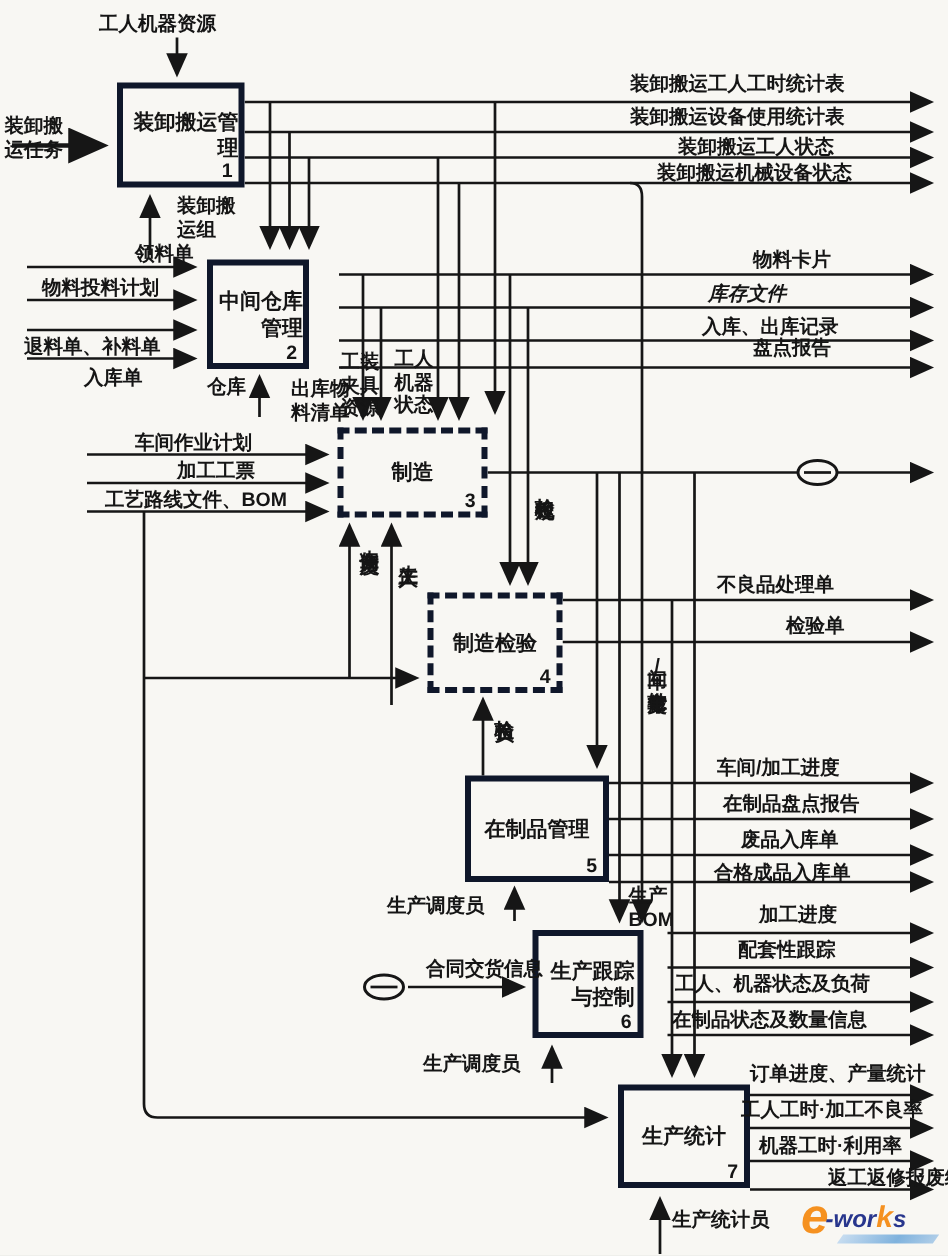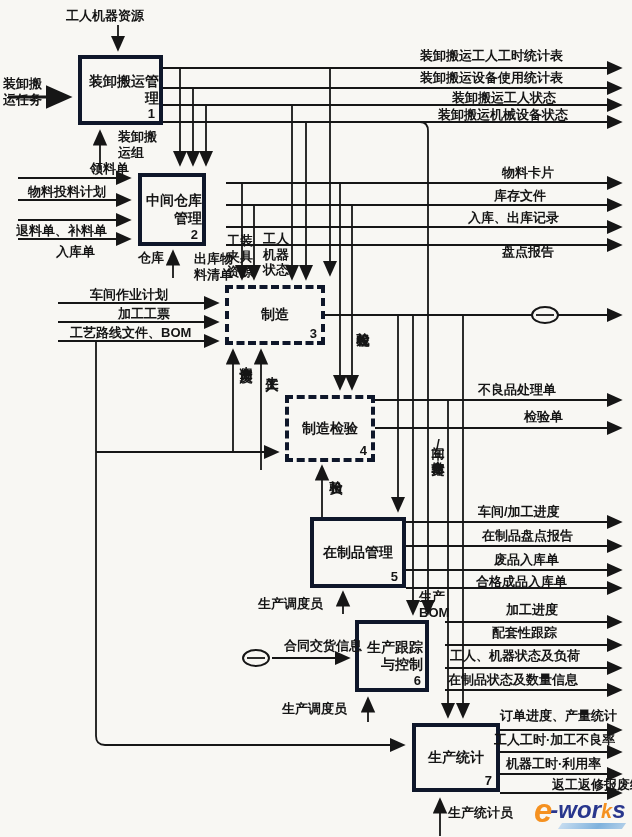--- a/index.html
+++ b/index.html
@@ -26,21 +26,21 @@
   .vt{
     writing-mode:vertical-rl;text-orientation:upright;letter-spacing:1px;
     white-space:normal;
   }
   .vt2{
     writing-mode:vertical-lr;text-orientation:upright;letter-spacing:0px;
     white-space:normal;
   }
   .logo{position:absolute;left:534px;top:792px;width:96px;height:42px;font-style:italic;font-weight:bold;}
   .logo .e{color:#f59120;font-size:33px;letter-spacing:-2px;vertical-align:-4px;}
-  .logo .navy{color:#28368d;font-size:24px;}
+  .logo .navy{color:#28368d;font-size:16px;}
   .logo .org{color:#f59120;font-size:20px;}
   .logo .swoosh{
     position:absolute;left:26px;top:31px;width:64px;height:6px;
     background:linear-gradient(90deg,#c6dcf0,#7fb2dd 60%,#aecde8);
     transform:skewX(-35deg);
   }
 </style>
 </head>
 <body>
 
@@ -184,23 +184,23 @@
   <div class="lb" style="left:420px;top:48px;text-align:right;">装卸搬运工人工时统计表</div>
   <div class="lb" style="left:420px;top:70px;">装卸搬运设备使用统计表</div>
   <div class="lb" style="left:452px;top:90px;">装卸搬运工人状态</div>
   <div class="lb" style="left:438px;top:107px;">装卸搬运机械设备状态</div>
 
   <div class="lb" style="left:70px;top:161px;margin-left:20px;">领料单</div>
   <div class="lb" style="left:28px;top:184px;">物料投料计划</div>
   <div class="lb" style="left:56px;top:204px;margin-top:40px;">入库单</div>
   <div class="lb" style="left:16px;top:223px;">退料单、补料单</div>
   <div class="lb" style="left:502px;top:165px;">物料卡片</div>
-  <div class="lb" style="left:494px;top:188px;">库存文件</div>
+  <div class="lb" style="left:472px;top:188px;font-style:italic;">库存文件</div>
   <div class="lb" style="left:468px;top:210px;">入库、出库记录</div>
-  <div class="lb" style="left:502px;top:244px;">盘点报告</div>
+  <div class="lb" style="left:502px;top:224px;">盘点报告</div>
   <div class="lb" style="left:138px;top:250px;">仓库</div>
   <div class="lb wrap" style="left:194px;top:251px;width:44px;">出库物料清单</div>
 
   <div class="lb wrap" style="left:227px;top:233px;width:30px;">工装夹具资源</div>
   <div class="lb wrap" style="left:263px;top:231px;width:30px;">工人机器状态</div>
 
   <div class="lb" style="left:90px;top:287px;">车间作业计划</div>
   <div class="lb" style="left:118px;top:306px;">加工工票</div>
   <div class="lb" style="left:70px;top:325px;">工艺路线文件、BOM</div>
   <div class="lb vt" style="left:238px;top:356px;height:90px;">生产调度员</div>

